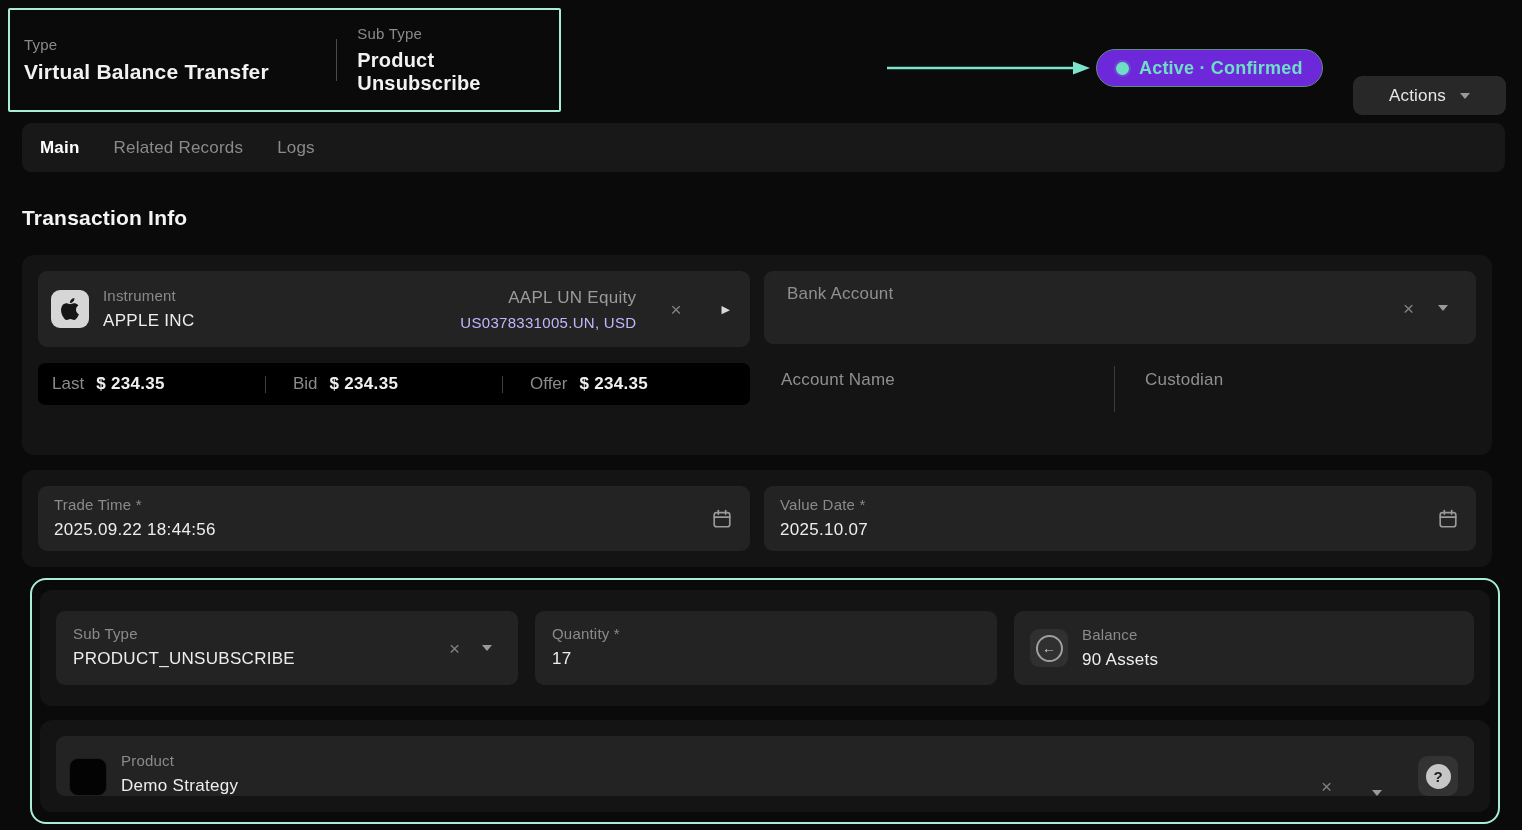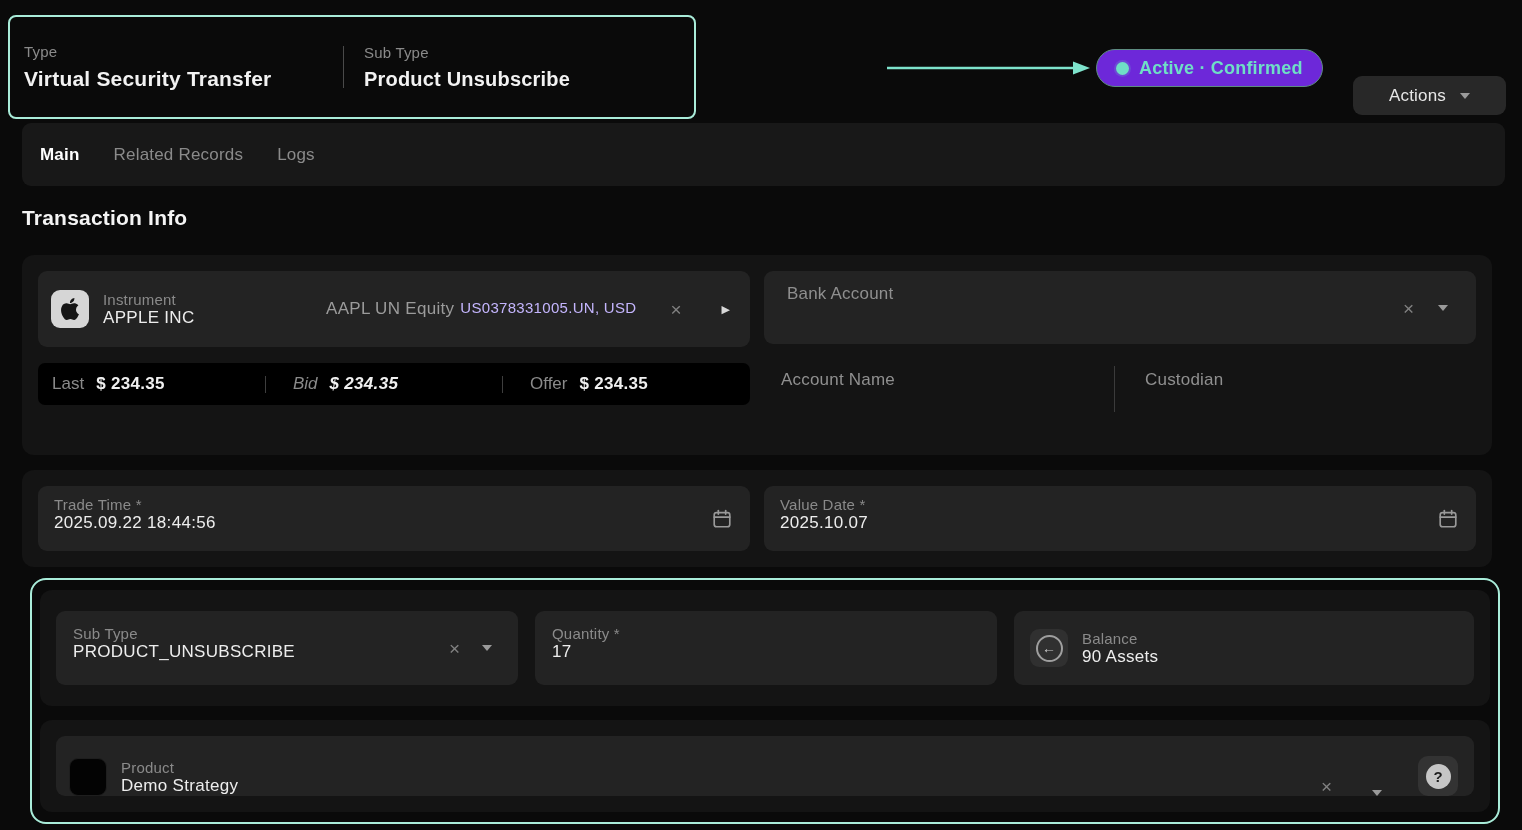--- a/index.html
+++ b/index.html
@@ -10,22 +10,22 @@
   }
   html,body { background:#0a0a0a; }
   body {
     width:1522px; height:830px; overflow:hidden; position:relative;
     font-family:"Liberation Sans", sans-serif; color:#ededed;
   }
   .page { position:relative; width:1522px; height:830px; }
 
   
   .type-box {
-    position:absolute; left:8px; top:15px; width:688px; height:104px;
-    border:2px solid var(--highlight-border); border-radius:8px;
+    position:absolute; left:8px; top:8px; width:553px; height:104px;
+    border:2px solid var(--highlight-border); border-radius:2px;
     display:flex; align-items:center; padding-left:14px;
   }
   .hcol { display:flex; flex-direction:column; gap:7px; }
   .hcol.first { width:319px; }
   .flabel { font-size:15px; color:#8a8a8a; letter-spacing:.2px; }
   .hvalue { font-weight:bold; color:#f2f2f2; letter-spacing:.2px; }
   .hvalue.v1 { font-size:21px; }
   .hvalue.v2 { font-size:20px; }
   .vdiv { width:1px; height:42px; background:#4a4a4a; margin-right:20px; }
 
@@ -44,53 +44,53 @@
   .actions-btn {
     position:absolute; left:1353px; top:48px; width:153px; height:39px;
     background:#282828; border:none; border-radius:9px; cursor:pointer;
     display:flex; align-items:center; justify-content:center; gap:14px;
     font-family:inherit; font-size:17px; color:#e6e6e6; letter-spacing:.2px;margin-top:28px;
   }
   .tri { width:0; height:0; border-left:5.5px solid transparent; border-right:5.5px solid transparent; border-top:6.5px solid #9a9a9a; }
 
   
   .tabbar {
-    position:absolute; left:22px; top:123px; width:1483px; height:63px;
+    position:absolute; left:22px; top:123px; width:1483px; height:49px;
     background:#181818; border-radius:9px;
     display:flex; align-items:center; gap:34px; padding:0 18px;
   }
   .tab { font-size:17px; color:#8a8a8a; cursor:pointer; letter-spacing:.2px; }
   .tab.active { color:#ffffff; font-weight:600; }
 
   .section-title { position:absolute; left:22px; top:206px; font-size:21px; font-weight:bold; color:#f4f4f4; letter-spacing:.2px; }
 
   
   .card { background:#141414; border-radius:12px; }
   .card1 { position:absolute; left:22px; top:255px; width:1470px; height:200px; padding:16px; display:flex; gap:14px; }
   .card2 { position:absolute; left:22px; top:470px; width:1470px; height:97px; padding:16px; display:flex; gap:14px; }
   .col { width:712px; display:flex; flex-direction:column; }
   .col.right { flex:1; }
 
   .field { background:#232323; border-radius:9px; position:relative; }
-  .stack { display:flex; flex-direction:column; }
+  .stack { display:flex; flex-direction:column; gap:7px; }
   .fvalue { font-size:17px; color:#ededed; letter-spacing:.3px; }
 
   .instrument { height:76px; display:flex; align-items:center; gap:14px; padding:0 20px 0 13px; }
   .applesq { width:38px; height:38px; border-radius:9px; background:#d6d6d6; display:flex; align-items:center; justify-content:center; flex:none; }
-  .tickstack { margin-left:auto; text-align:right; display:flex; flex-direction:row; gap:6px; }
+  .tickstack { margin-left:auto; text-align:right; display:flex; flex-direction:column; gap:6px; }
   .ticker { font-size:17px; color:#9b9b9b; letter-spacing:.3px; }
   .tickdetail { font-size:15px; color:#c4b5fd; letter-spacing:.3px; }
   .xicon { font-size:19px; color:#818181; line-height:1; cursor:pointer; }
   .instrument .xicon { margin-left:20px; }
   .playicon { font-size:11px; color:#d8d8d8; margin-left:26px; cursor:pointer; }
 
   .pricebar { margin-top:16px; height:42px; background:#000000; border-radius:7px; display:flex; align-items:center; padding:0 14px; font-size:17px; }
   .pseg { display:flex; align-items:center; gap:12px; }
   .pseg.s1 { min-width:186px; }
-  .pseg.s2 { min-width:182px;font-style:italic; }
+  .pseg.s2 { min-width:182px; }
   .plabel { color:#8a8a8a; }
   .pval { color:#f0f0f0; font-weight:bold; letter-spacing:.3px; }
   .pvr { width:1px; height:17px; background:#3e3e3e; margin:0 27px; }
 
   .bank { height:73px; padding:13px 23px; cursor:pointer; }
   .flabel17 { font-size:17px; color:#8f8f8f; letter-spacing:.2px; }
   .abs-x { position:absolute; right:62px; top:50%; transform:translateY(-50%); }
   .abs-tri { position:absolute; right:28px; top:50%; transform:translateY(-50%); cursor:pointer; }
 
   .acctrow { margin-top:22px; display:flex; align-items:flex-start; }
@@ -124,21 +124,21 @@
   .helpcirc { width:25px; height:25px; border-radius:50%; background:#c6c6c6; display:flex; align-items:center; justify-content:center; font-size:15px; font-weight:bold; color:#1d1d1d; }
 </style>
 </head>
 <body>
 
 <div class="page">
 
   <div class="type-box">
     <div class="hcol first">
       <div class="flabel">Type</div>
-      <div class="hvalue v1">Virtual Security Transfer</div>
+      <div class="hvalue v1">Virtual Balance Transfer</div>
     </div>
     <div class="vdiv"></div>
     <div class="hcol">
       <div class="flabel">Sub Type</div>
       <div class="hvalue v2">Product Unsubscribe</div>
     </div>
   </div>
 
   <svg class="annot-arrow" width="206" height="18" viewBox="0 0 206 18">
     <line x1="2" y1="9" x2="189" y2="9"></line>

